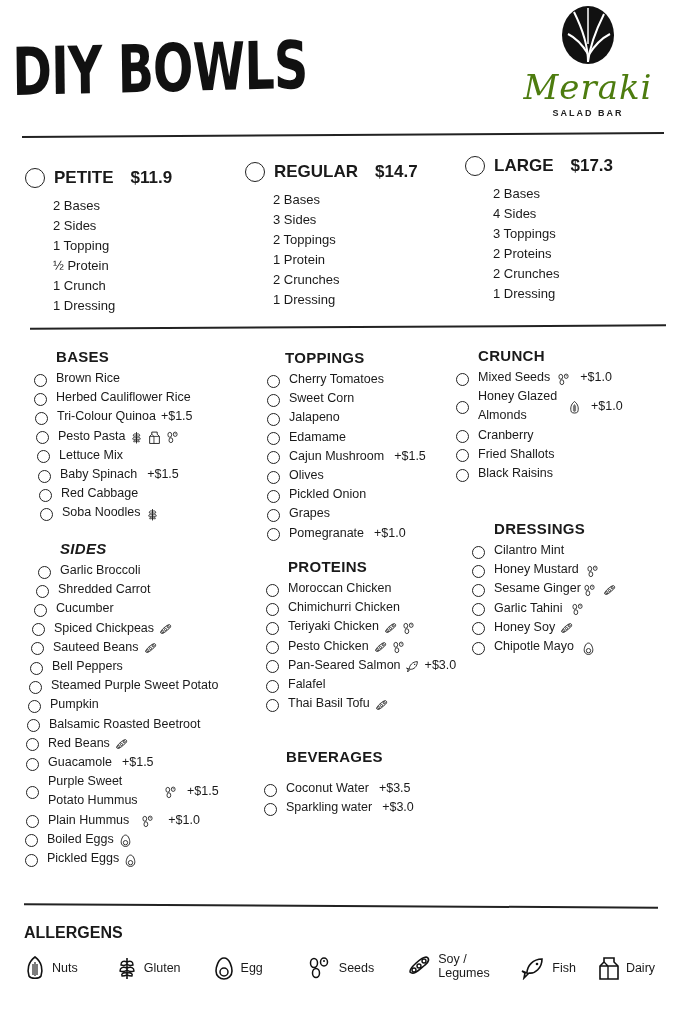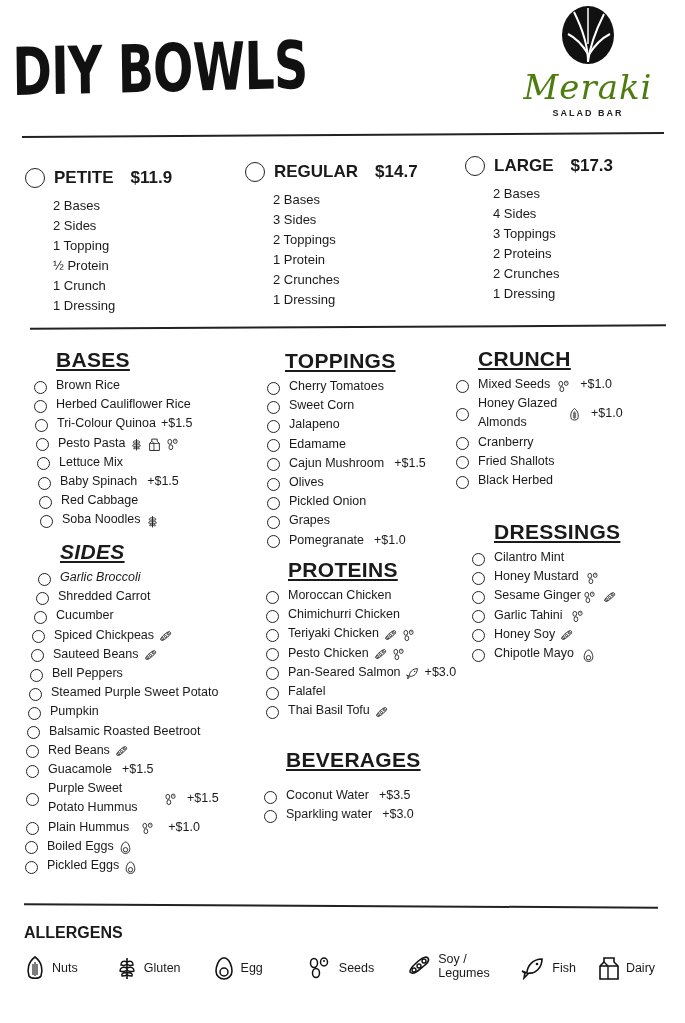--- a/index.html
+++ b/index.html
@@ -25,26 +25,26 @@
 
   
   .size-col { position: absolute; }
   .size-head { display: flex; align-items: center; gap: 9px; font-weight: bold; font-size: 17px; }
   .size-head .price { margin-left: 8px; }
   .radio-lg { width: 20px; height: 20px; border: 1.6px solid #222; border-radius: 50%; display: inline-block; flex: none; }
   .size-items { margin-top: 8px; margin-left: 28px; font-size: 13px; line-height: 20px; }
 
   
   .section { position: absolute; }
-  .section-title { font-weight: bold; font-size: 21px; margin-left: 22px; margin-bottom: 4px; letter-spacing: 0.3px; text-decoration: underline; }
+  .section-title { font-weight: bold; font-size: 15px; margin-left: 22px; margin-bottom: 4px; letter-spacing: 0.3px; }
   .section-title.italic { font-style: italic; }
   .item { display: flex; align-items: center; font-size: 12.5px; line-height: 19.2px; }
   .item .radio { width: 13px; height: 13px; border: 1.5px solid #222; border-radius: 50%; display: inline-block; flex: none; margin-top: 3px; margin-right: 9px; }
   .item .name { white-space: nowrap; }
-  .item.italic .name { font-style: italic; }
+  .item.italic .name { }
   .item .ico { display: inline-flex; margin-left: 5px; margin-top: 3px; }
   .item .extra { margin-left: 10px; white-space: nowrap; }
   .item.two-line .name { white-space: normal; width: 98px; }
   .ico svg { width: 13px; height: 13px; }
 
   
   .allergen-title { position: absolute; left: 24px; top: 924px; font-weight: bold; font-size: 16px; }
   .allergen-row { position: absolute; left: 24px; top: 952px; width: 640px; display: flex; align-items: flex-end; }
   .allergen { display: flex; align-items: center; margin-right: 22px; font-size: 12.5px; }
   .allergen svg { width: 22px; height: 24px; margin-right: 6px; }
@@ -461,21 +461,21 @@
   <div class="item">
       <span class="radio"></span>
       <span class="name">Cranberry</span>
     </div>
   <div class="item">
       <span class="radio"></span>
       <span class="name">Fried Shallots</span>
     </div>
   <div class="item">
       <span class="radio"></span>
-      <span class="name">Black Herbed</span>
+      <span class="name">Black Raisins</span>
     </div>
 </div>
 
 <div class="section" style="left:472px; top:520px;">
   <div class="section-title">DRESSINGS</div>
   <div class="item">
       <span class="radio"></span>
       <span class="name">Cilantro Mint</span>
     </div>
   <div class="item">

